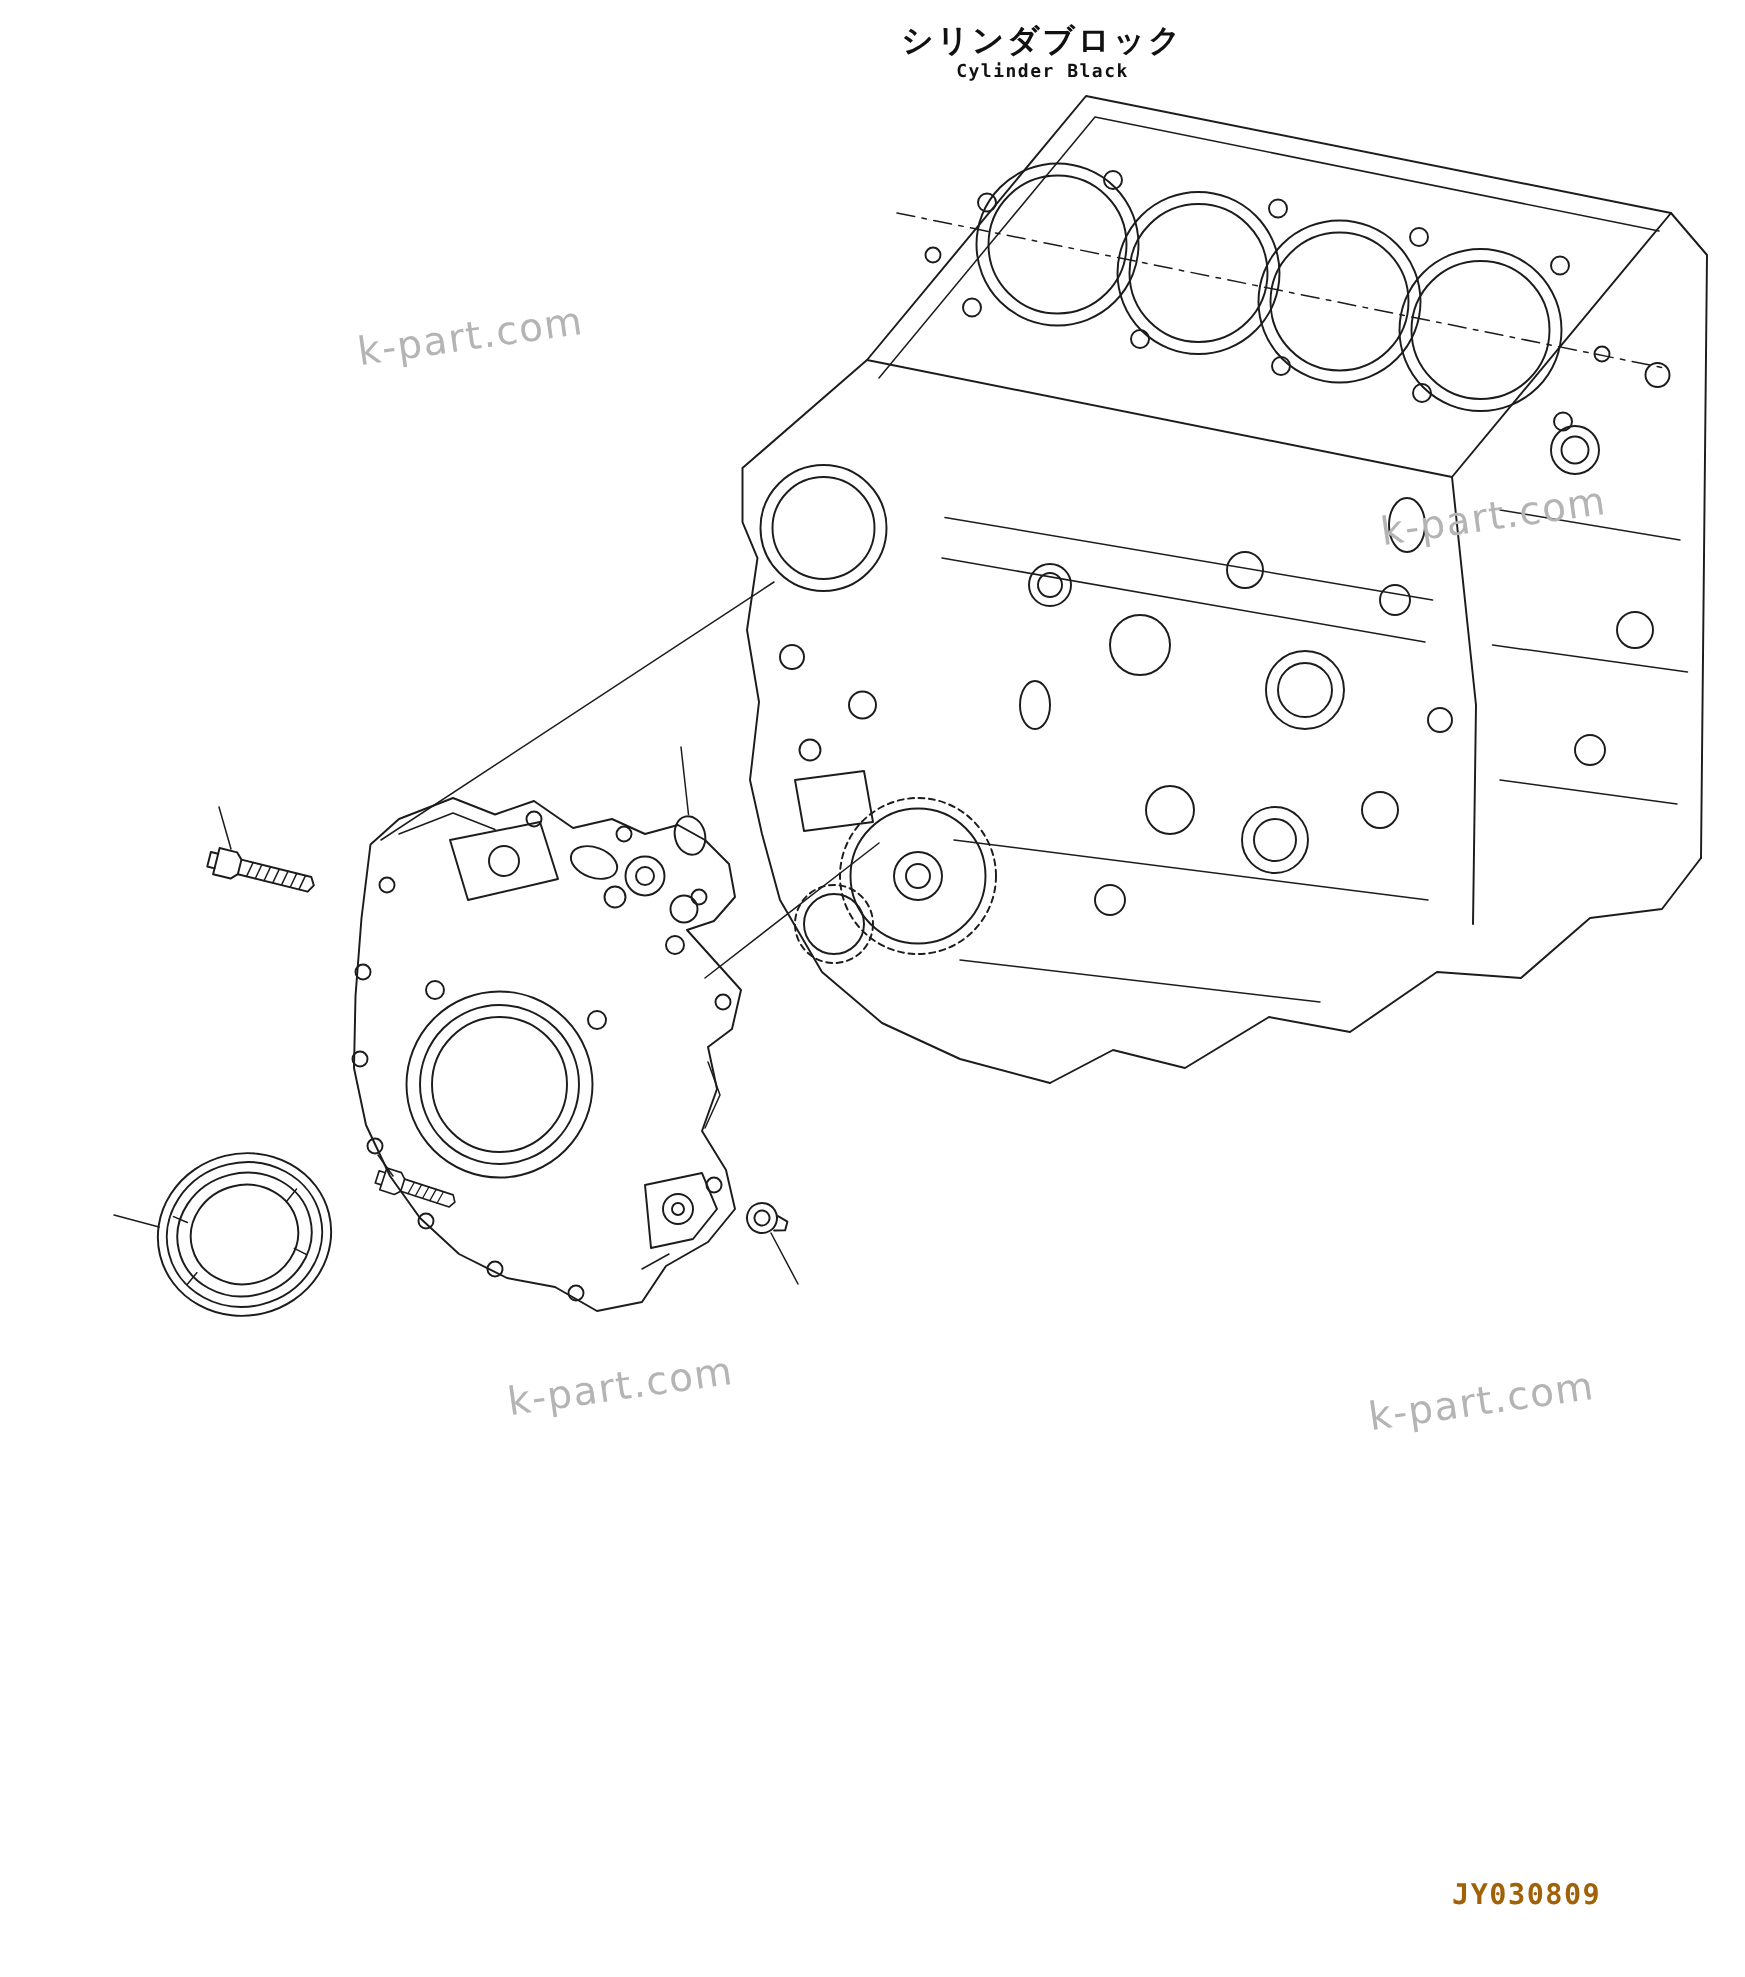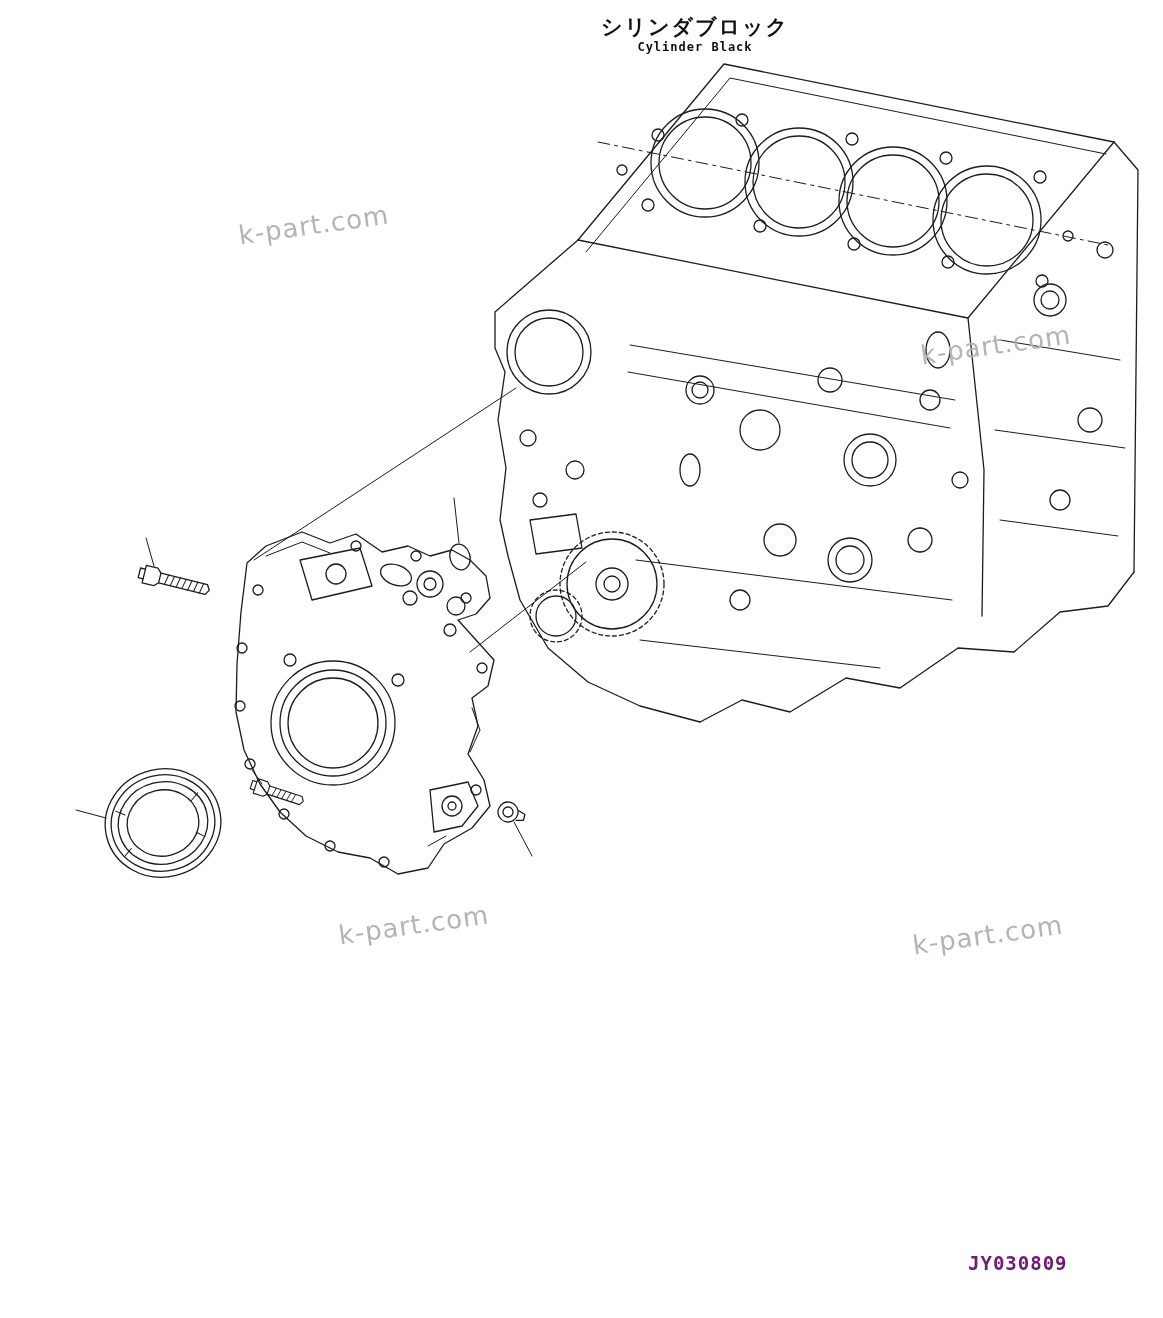--- a/index.html
+++ b/index.html
@@ -25,21 +25,21 @@
     transform:rotate(-8deg);
     white-space:nowrap;
     font-family:"DejaVu Sans","Liberation Sans",sans-serif;
   }
   .wm1{left:238px;top:210px;}
   .wm2{left:920px;top:330px;}
   .wm3{left:338px;top:910px;}
   .wm4{left:912px;top:920px;}
   .drawing-number{
     position:absolute;left:968px;top:1252px;
-    color:#701a75;font-size:19px;letter-spacing:1px;font-weight:bold;
+    color:#a16207;font-size:19px;letter-spacing:1px;font-weight:bold;
   }
 </style>
 </head>
 <body>
 
 <div class="page">
 
   <svg class="drawing" width="1163" height="1318" viewBox="0 0 1163 1318" xmlns="http://www.w3.org/2000/svg">
     <g stroke="#1c1c1c" fill="none" stroke-width="1.3" stroke-linejoin="round" stroke-linecap="round">
 

